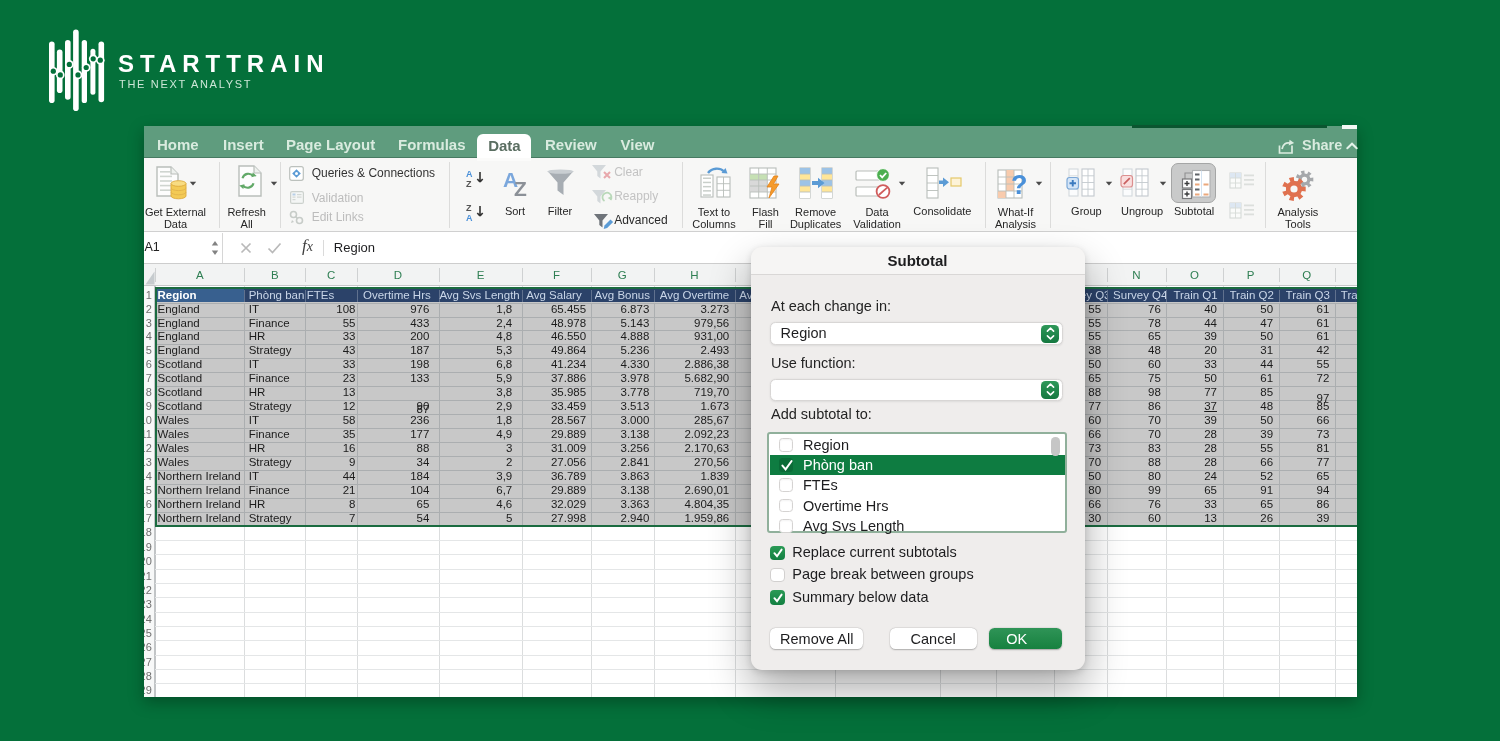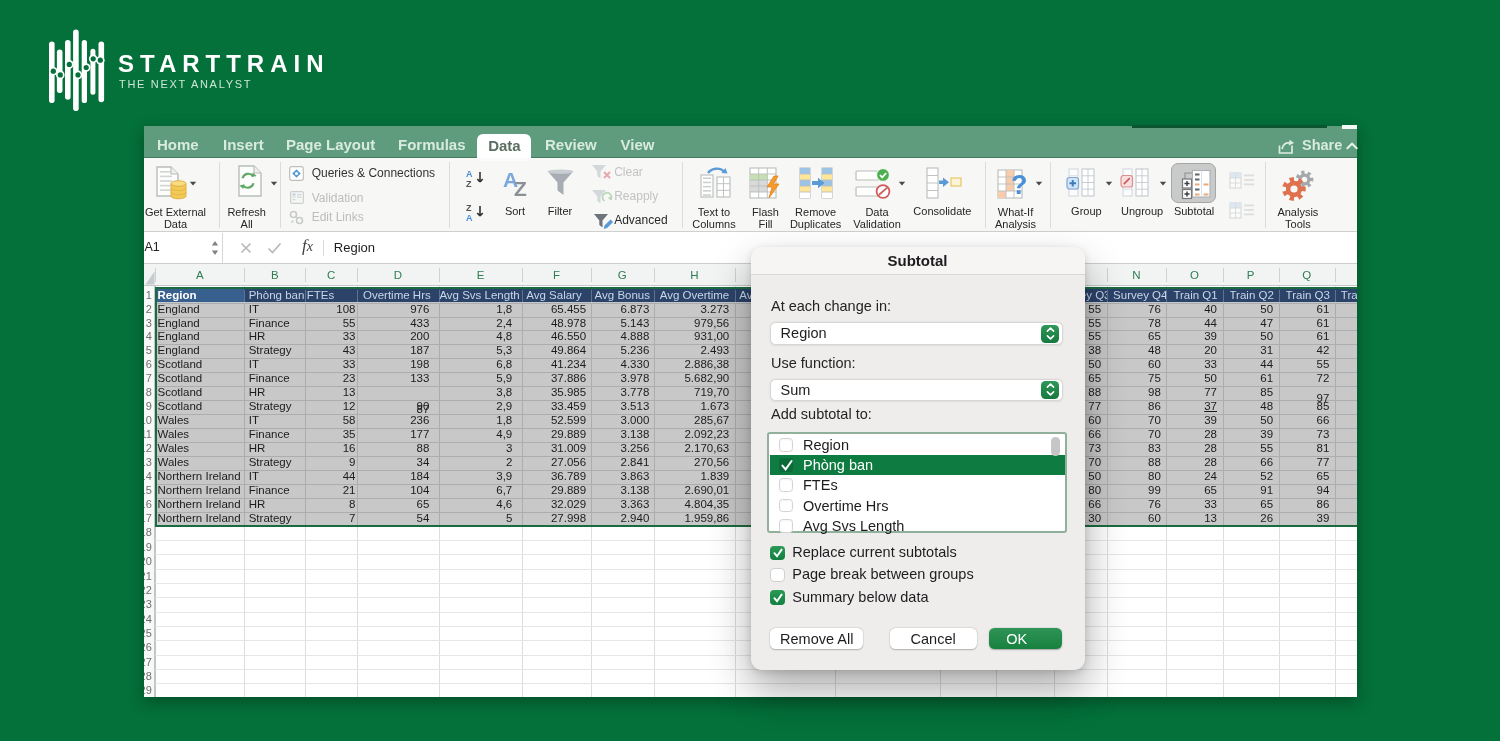--- a/index.html
+++ b/index.html
@@ -615,21 +615,21 @@
 <div class="abs" style="left:910.2px;top:136.5px;width:46.9px;height:13.9px;line-height:13.9px;font-size:11.5px;color:#1c1c1c;white-space:nowrap;text-align:right;">77</div>
 <div class="abs" style="left:962.6px;top:136.5px;width:54.3px;height:13.9px;line-height:13.9px;font-size:11.5px;color:#1c1c1c;white-space:nowrap;text-align:right;">86</div>
 <div class="abs" style="left:1022.4px;top:136.5px;width:50.6px;height:13.9px;line-height:13.9px;font-size:11.5px;color:#1c1c1c;white-space:nowrap;text-align:right;text-decoration:underline;">37</div>
 <div class="abs" style="left:1078.5px;top:136.5px;width:50.6px;height:13.9px;line-height:13.9px;font-size:11.5px;color:#1c1c1c;white-space:nowrap;text-align:right;">48</div>
 <div class="abs" style="left:1134.6px;top:136.5px;width:50.7px;height:13.9px;line-height:13.9px;font-size:11.5px;color:#1c1c1c;white-space:nowrap;text-align:right;">85</div>
 <div class="abs" style="left:13.5px;top:150.5px;width:86.7px;height:13.9px;line-height:13.9px;font-size:11.5px;color:#1c1c1c;white-space:nowrap;">Wales</div>
 <div class="abs" style="left:104.7px;top:150.5px;width:60.0px;height:13.9px;line-height:13.9px;font-size:11.5px;color:#1c1c1c;white-space:nowrap;">IT</div>
 <div class="abs" style="left:161.3px;top:150.5px;width:50.2px;height:13.9px;line-height:13.9px;font-size:11.5px;color:#1c1c1c;white-space:nowrap;text-align:right;">58</div>
 <div class="abs" style="left:213.0px;top:150.5px;width:72.4px;height:13.9px;line-height:13.9px;font-size:11.5px;color:#1c1c1c;white-space:nowrap;text-align:right;">236</div>
 <div class="abs" style="left:294.9px;top:150.5px;width:73.4px;height:13.9px;line-height:13.9px;font-size:11.5px;color:#1c1c1c;white-space:nowrap;text-align:right;">1,8</div>
-<div class="abs" style="left:378.3px;top:150.5px;width:63.8px;height:13.9px;line-height:13.9px;font-size:11.5px;color:#1c1c1c;white-space:nowrap;text-align:right;">52.599</div>
+<div class="abs" style="left:378.3px;top:150.5px;width:63.8px;height:13.9px;line-height:13.9px;font-size:11.5px;color:#1c1c1c;white-space:nowrap;text-align:right;">28.567</div>
 <div class="abs" style="left:446.6px;top:150.5px;width:58.7px;height:13.9px;line-height:13.9px;font-size:11.5px;color:#1c1c1c;white-space:nowrap;text-align:right;">3.000</div>
 <div class="abs" style="left:509.8px;top:150.5px;width:75.4px;height:13.9px;line-height:13.9px;font-size:11.5px;color:#1c1c1c;white-space:nowrap;text-align:right;">285,67</div>
 <div class="abs" style="left:910.2px;top:150.5px;width:46.9px;height:13.9px;line-height:13.9px;font-size:11.5px;color:#1c1c1c;white-space:nowrap;text-align:right;">60</div>
 <div class="abs" style="left:962.6px;top:150.5px;width:54.3px;height:13.9px;line-height:13.9px;font-size:11.5px;color:#1c1c1c;white-space:nowrap;text-align:right;">70</div>
 <div class="abs" style="left:1022.4px;top:150.5px;width:50.6px;height:13.9px;line-height:13.9px;font-size:11.5px;color:#1c1c1c;white-space:nowrap;text-align:right;">39</div>
 <div class="abs" style="left:1078.5px;top:150.5px;width:50.6px;height:13.9px;line-height:13.9px;font-size:11.5px;color:#1c1c1c;white-space:nowrap;text-align:right;">50</div>
 <div class="abs" style="left:1134.6px;top:150.5px;width:50.7px;height:13.9px;line-height:13.9px;font-size:11.5px;color:#1c1c1c;white-space:nowrap;text-align:right;">66</div>
 <div class="abs" style="left:13.5px;top:164.4px;width:86.7px;height:13.9px;line-height:13.9px;font-size:11.5px;color:#1c1c1c;white-space:nowrap;">Wales</div>
 <div class="abs" style="left:104.7px;top:164.4px;width:60.0px;height:13.9px;line-height:13.9px;font-size:11.5px;color:#1c1c1c;white-space:nowrap;">Finance</div>
 <div class="abs" style="left:161.3px;top:164.4px;width:50.2px;height:13.9px;line-height:13.9px;font-size:11.5px;color:#1c1c1c;white-space:nowrap;text-align:right;">35</div>
@@ -729,21 +729,20 @@
 <div class="abs" style="left:20.5px;top:52.0px;width:200.0px;height:15.0px;line-height:15.0px;font-size:14.5px;color:#232323;">At each change in:</div>
 <div class="abs" style="left:19.1px;top:75.4px;width:293.3px;height:22.6px;background:#fff;border:1px solid #d8d6d5;border-radius:5.5px;box-shadow:0 0.5px 2px rgba(0,0,0,.08);"></div>
 <div class="abs" style="left:30.1px;top:75.4px;width:273.3px;height:22.6px;line-height:22.6px;font-size:14.5px;color:#1d1d1f;">Region</div>
 <div class="abs" style="left:290.9px;top:77.7px;width:18.0px;height:18.0px;background:linear-gradient(#2e9859,#157840);border-radius:4.5px;"></div>
 <svg class="abs" style="left:295.4px;top:80.3px" width="9" height="13" viewBox="0 0 9 13">
       <path d="M1.4 4.1 L4.5 1.2 L7.6 4.1" fill="none" stroke="#fff" stroke-width="1.6" stroke-linecap="round" stroke-linejoin="round"></path>
       <path d="M1.4 8.9 L4.5 11.8 L7.6 8.9" fill="none" stroke="#fff" stroke-width="1.6" stroke-linecap="round" stroke-linejoin="round"></path>
     </svg>
 <div class="abs" style="left:20.5px;top:109.0px;width:200.0px;height:15.0px;line-height:15.0px;font-size:14.5px;color:#232323;">Use function:</div>
 <div class="abs" style="left:19.1px;top:131.5px;width:293.3px;height:22.6px;background:#fff;border:1px solid #d8d6d5;border-radius:5.5px;box-shadow:0 0.5px 2px rgba(0,0,0,.08);"></div>
-<div class="abs" style="left:30.1px;top:131.5px;width:273.3px;height:22.6px;line-height:22.6px;font-size:14.5px;color:#1d1d1f;">Sum</div>
 <div class="abs" style="left:290.9px;top:133.8px;width:18.0px;height:18.0px;background:linear-gradient(#2e9859,#157840);border-radius:4.5px;"></div>
 <svg class="abs" style="left:295.4px;top:136.4px" width="9" height="13" viewBox="0 0 9 13">
       <path d="M1.4 4.1 L4.5 1.2 L7.6 4.1" fill="none" stroke="#fff" stroke-width="1.6" stroke-linecap="round" stroke-linejoin="round"></path>
       <path d="M1.4 8.9 L4.5 11.8 L7.6 8.9" fill="none" stroke="#fff" stroke-width="1.6" stroke-linecap="round" stroke-linejoin="round"></path>
     </svg>
 <div class="abs" style="left:20.5px;top:160.0px;width:200.0px;height:15.0px;line-height:15.0px;font-size:14.5px;color:#232323;">Add subtotal to:</div>
 <div class="abs" style="left:16.5px;top:184.6px;width:300.4px;height:101.2px;background:#fff;border:2.5px solid #90b09b;border-radius:3px;overflow:hidden;"></div>
 <div class="abs" style="left:28.7px;top:191.0px;width:13.8px;height:13.8px;background:#fff;border:1px solid #d5d3d2;border-radius:3.5px;box-shadow:inset 0 1px 2px rgba(0,0,0,.05);"></div>
 <div class="abs" style="left:52.5px;top:188.0px;width:200.0px;height:20.2px;line-height:20.2px;font-size:14.5px;color:#1d1d1f;">Region</div>
 <div class="abs" style="left:19.0px;top:208.2px;width:295.4px;height:20.2px;background:#0e7c41;"></div>

